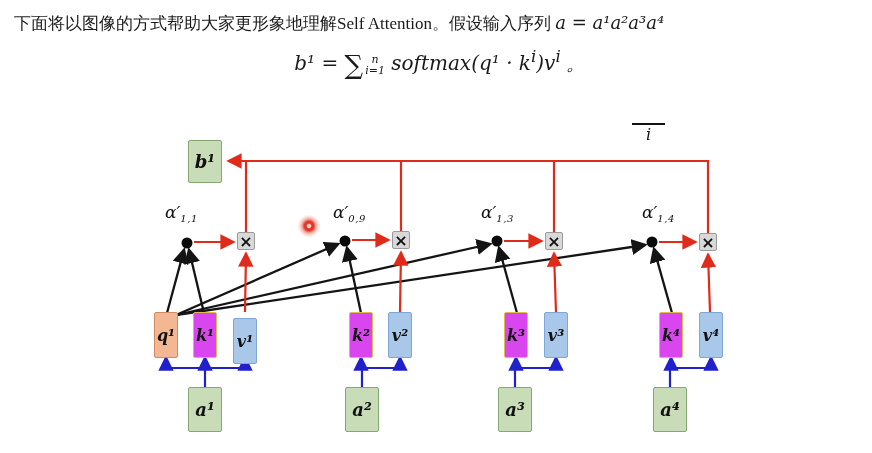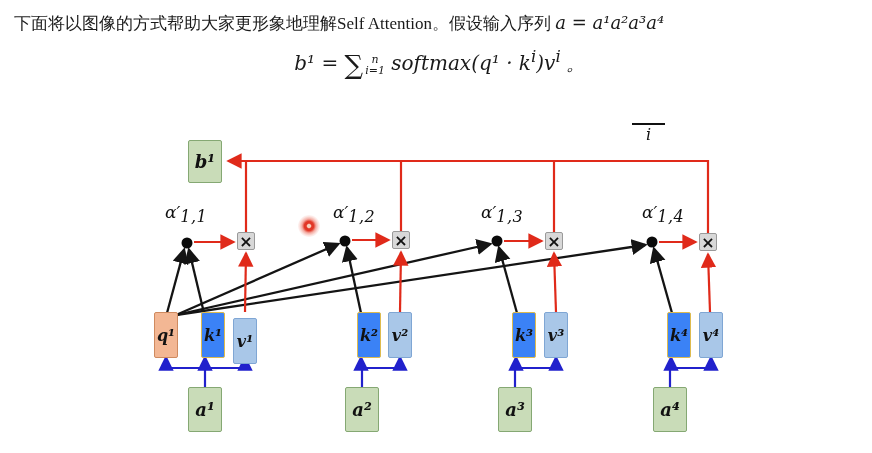--- a/index.html
+++ b/index.html
@@ -15,30 +15,30 @@
   .formula{font-family:"DejaVu Serif",serif;font-style:italic;font-size:20px;line-height:34px;text-align:center;}
   .sumwrap{display:inline-flex;align-items:center;vertical-align:-4px;}
   .sumsym{font-style:normal;font-size:26px;line-height:26px;}
   .limits{display:inline-flex;flex-direction:column;font-size:11px;line-height:11px;margin-left:2px;}
   
   .box{position:absolute;display:flex;align-items:center;justify-content:center;
        font-family:"DejaVu Serif",serif;font-weight:bold;font-style:italic;color:#111;
        border-radius:2px;box-sizing:border-box;}
   .qkv{width:24px;height:46px;font-size:16px;}
   .qc{background:#f3b794;border:1.5px solid #cf8a5f;}
-  .kc{background:#3b82f6;border:1.5px solid #debb4e;margin-left:8px;}
+  .kc{background:#d946ef;border:1.5px solid #debb4e;}
   .vc{background:#a9c7e8;border:1.5px solid #7fa6d4;}
   .gbox{background:#c9dcb8;border:1.5px solid #85a873;}
   .b1box{width:34px;height:43px;font-size:18px;left:188px;top:140px;}
   .abox{width:34px;height:45px;font-size:18px;}
   .times{position:absolute;width:18px;height:18px;background:#d8d8d8;border:1px solid #9a9a9a;
          display:flex;align-items:center;justify-content:center;border-radius:2px;
          font-family:"DejaVu Sans",sans-serif;font-weight:900;font-size:16px;color:#111;box-sizing:border-box;}
   .alpha{position:absolute;font-family:"DejaVu Serif",serif;font-style:italic;font-size:17px;color:#111;white-space:nowrap;}
-  .alpha sub{font-size:16px;letter-spacing:0.5px;}
+  .alpha sub{font-size:10px;letter-spacing:0.5px;}
   .iheader{position:absolute;left:632px;top:123px;width:33px;text-align:center;
            border-top:2.5px solid #111;font-family:"DejaVu Serif",serif;font-style:italic;
            font-size:16px;color:#111;padding-top:0px;line-height:20px;}
   .glow{position:absolute;left:298px;top:215px;width:22px;height:22px;border-radius:50%;
         background:radial-gradient(circle,
           rgba(246,205,185,0.95) 0% 10%,
           rgba(224,45,28,0.95) 18% 30%,
           rgba(230,70,50,0.45) 45%,
           rgba(238,110,90,0.18) 62%,
           rgba(255,255,255,0) 76%);}
@@ -119,21 +119,21 @@
     <circle cx="497" cy="241" r="5.5"></circle>
     <circle cx="652" cy="242" r="5.5"></circle>
   </g>
 </svg>
 
 <div class="iheader">i</div>
 
 <div class="glow"></div>
 
 <span class="alpha" style="left:165px;top:202px"><span>α′</span><sub>1,1</sub></span>
-<span class="alpha" style="left:333px;top:202px"><span>α′</span><sub>1,2</sub></span>
+<span class="alpha" style="left:333px;top:202px"><span>α′</span><sub>0,9</sub></span>
 <span class="alpha" style="left:481px;top:202px"><span>α′</span><sub>1,3</sub></span>
 <span class="alpha" style="left:642px;top:202px"><span>α′</span><sub>1,4</sub></span>
 
 <div class="times" style="left:237px;top:232px">×</div>
 <div class="times" style="left:392px;top:231px">×</div>
 <div class="times" style="left:545px;top:232px">×</div>
 <div class="times" style="left:699px;top:233px">×</div>
 
 <div class="box gbox b1box">b¹</div>
 

